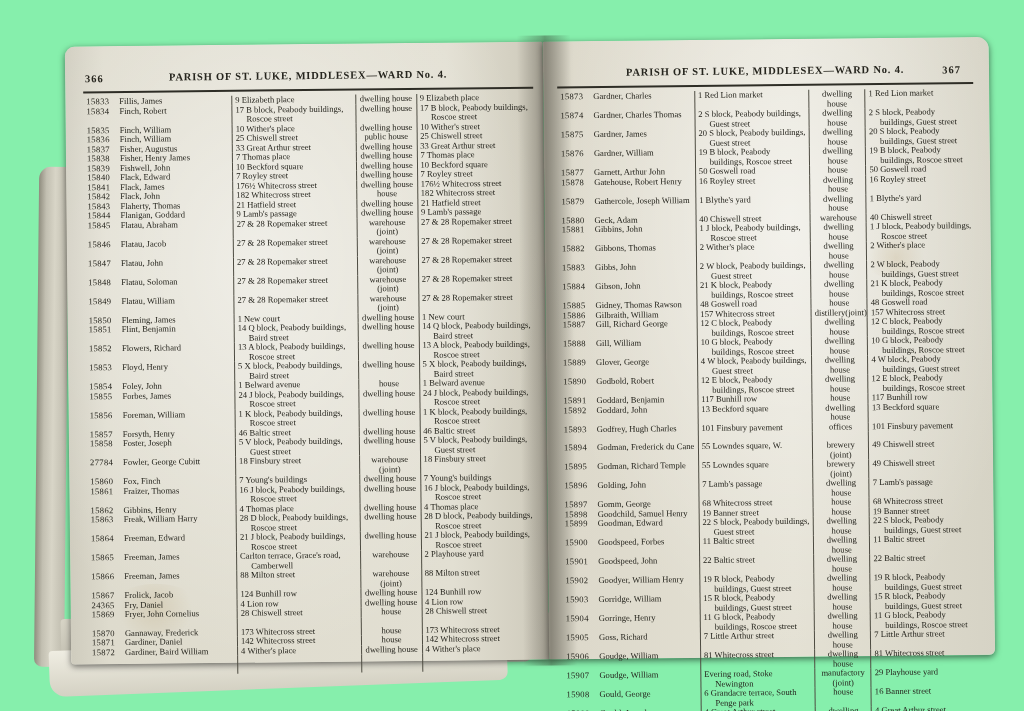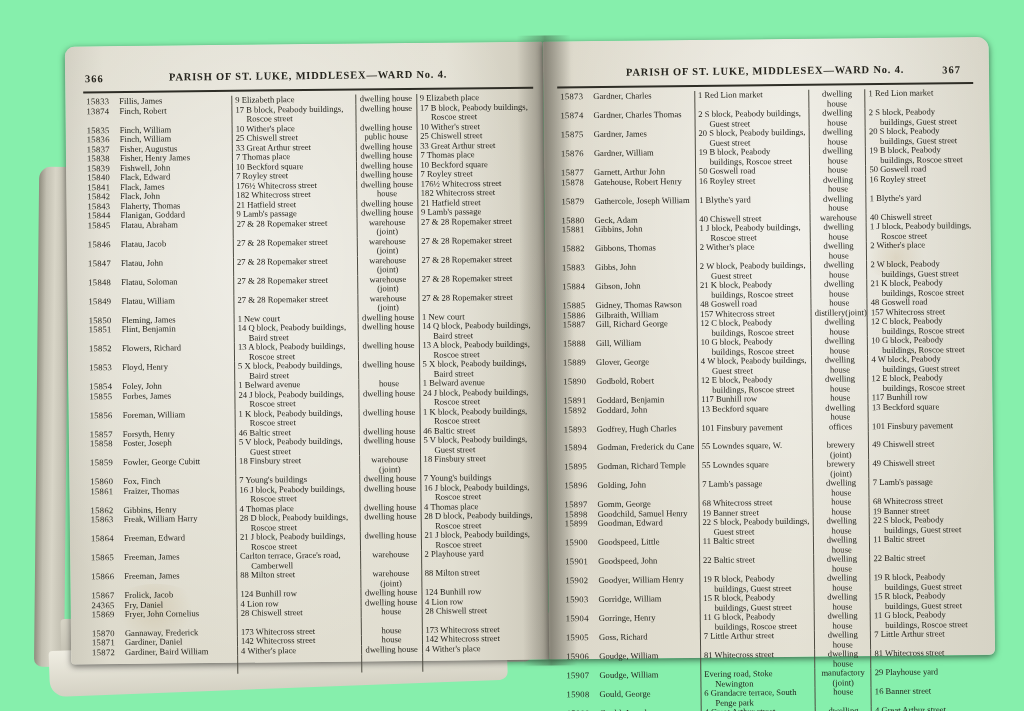--- a/index.html
+++ b/index.html
@@ -88,21 +88,21 @@
                 <td class="bl c-prop">
                   <div>dwelling house</div>
                 </td>
                 <td class="bl">
                   <div class="hang">9 Elizabeth place</div>
                 </td>
               </tr>
 
               <tr>
                 <td>
-                  <div class="namehang"><span class="no">13874</span><span>Finch, Robert</span></div>
+                  <div class="namehang"><span class="no">15834</span><span>Finch, Robert</span></div>
                 </td>
                 <td class="bl">
                   <div class="hang">17 B block, Peabody buildings, Roscoe street</div>
                 </td>
                 <td class="bl c-prop">
                   <div>dwelling house</div>
                 </td>
                 <td class="bl">
                   <div class="hang">17 B block, Peabody buildings, Roscoe street</div>
                 </td>
@@ -463,21 +463,21 @@
                 <td class="bl c-prop">
                   <div>dwelling house</div>
                 </td>
                 <td class="bl">
                   <div class="hang">5 V block, Peabody buildings, Guest street</div>
                 </td>
               </tr>
 
               <tr>
                 <td>
-                  <div class="namehang"><span class="no">15859</span><span>Fowler, George Cubitt</span></div>
+                  <div class="namehang"><span class="no">27784</span><span>Fowler, George Cubitt</span></div>
                 </td>
                 <td class="bl">
                   <div class="hang">18 Finsbury street</div>
                 </td>
                 <td class="bl c-prop">
                   <div>warehouse (joint)</div>
                 </td>
                 <td class="bl">
                   <div class="hang">18 Finsbury street</div>
                 </td>
@@ -1106,21 +1106,21 @@
                 <td class="bl c-prop">
                   <div>dwelling house</div>
                 </td>
                 <td class="bl">
                   <div class="hang">22 S block, Peabody buildings, Guest street</div>
                 </td>
               </tr>
 
               <tr>
                 <td>
-                  <div class="namehang"><span class="no">15900</span><span>Goodspeed, Little</span></div>
+                  <div class="namehang"><span class="no">15900</span><span>Goodspeed, Forbes</span></div>
                 </td>
                 <td class="bl">
                   <div class="hang">11 Baltic street</div>
                 </td>
                 <td class="bl c-prop">
                   <div>dwelling house</div>
                 </td>
                 <td class="bl">
                   <div class="hang">11 Baltic street</div>
                 </td>

